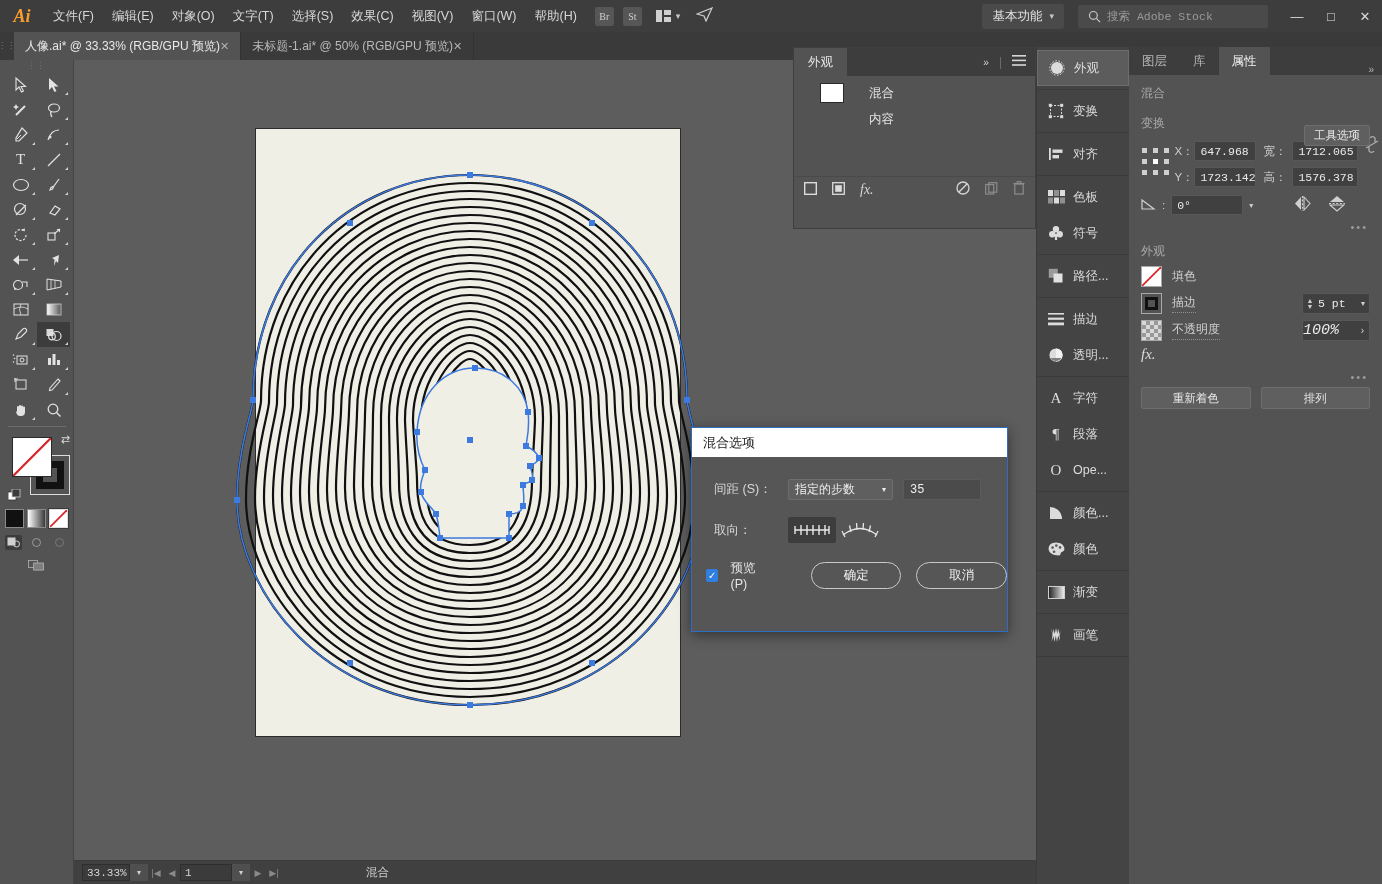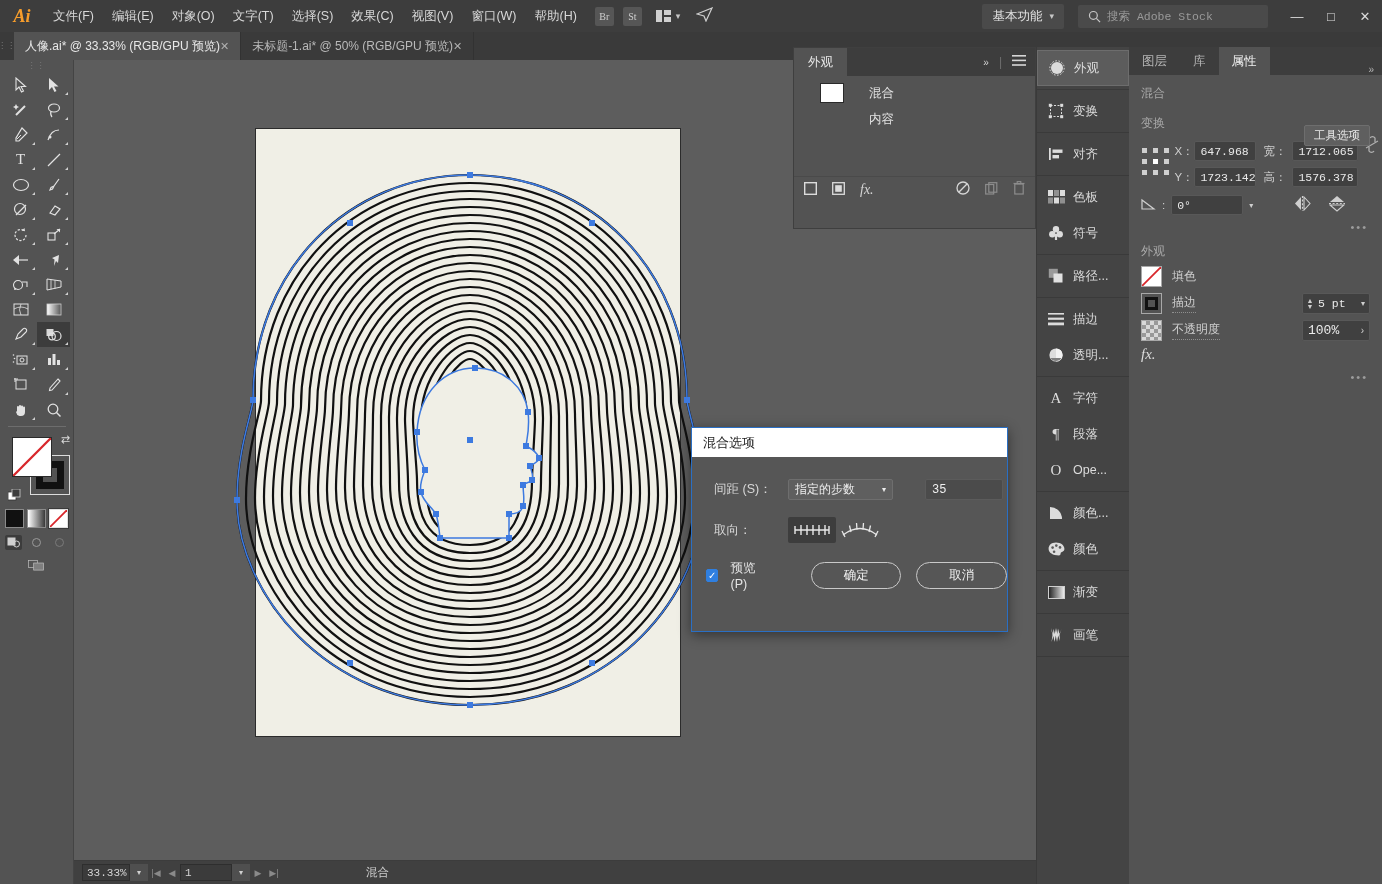--- a/index.html
+++ b/index.html
@@ -242,21 +242,21 @@
     margin-left:auto; display:flex; align-items:center;
     background:#404040; border:1px solid #585858; border-radius:2px; height:21px; width:68px;
   }
   .stepper { display:flex; flex-direction:column; width:12px; align-items:center; color:#cfcfcf; font-size:7px; line-height:6px; padding-left:2px;}
   .stroke-w .val { font-size:11.5px; margin-left:3px; color:#eaeaea; font-family:"Liberation Mono",monospace;}
   .stroke-w .cv { margin-left:auto; padding-right:4px; font-size:8px; color:#cfcfcf;}
   .op-box {
     margin-left:auto; display:flex; align-items:center; background:#404040;
     border:1px solid #585858; border-radius:2px; height:21px; width:68px;
   }
-  .op-box .val { font-size:13px; padding-left:5px; color:#eaeaea; font-family:"Liberation Mono",monospace;}
+  .op-box .val { font-size:15px; color:#eaeaea; font-family:"Liberation Mono",monospace;font-style:italic;}
   .op-box .gt { margin-left:auto; padding-right:5px; font-size:10px; color:#cfcfcf;}
   .fx-row { padding:2px 12px; font-style:italic; font-family:"Liberation Serif",serif; font-size:15px; color:#dcdcdc;}
   .qa-btns { display:flex; gap:10px; padding:4px 12px; }
   .qa-btn {
     flex:1; height:22px; background:#5f5f5f; border:1px solid #6e6e6e; border-radius:2px;
     display:flex; align-items:center; justify-content:center; font-size:11.5px; color:#e8e8e8;
   }
 
   
   .dialog {
@@ -270,21 +270,21 @@
   }
   .dlg-body { padding:22px 0 0 0; position:relative; height:176px;}
   .dlg-row { display:flex; align-items:center; padding-left:22px; margin-bottom:17px; }
   .dlg-lbl { font-size:12.5px; color:#d8d8d8; width:74px; }
   .dlg-select {
     width:105px; height:21px; background:#5f5f5f; border:1px solid #6e6e6e; border-radius:2px;
     display:flex; align-items:center; padding:0 6px; font-size:12px; color:#ececec;
   }
   .dlg-select .cv { margin-left:auto; font-size:8px; }
   .dlg-num {
-    margin-left:32px; width:78px; height:21px; background:#4b4b4b; border:1px solid #5b5b5b;
+    margin-left:10px; width:78px; height:21px; background:#4b4b4b; border:1px solid #5b5b5b;
     border-radius:2px; display:flex; align-items:center; padding-left:6px;
     font-size:12px; color:#f0f0f0; font-family:"Liberation Mono",monospace;
   }
   .orient-btn {
     width:48px; height:26px; display:flex; align-items:center; justify-content:center;
     border-radius:2px;
   }
   .orient-btn.sel { background:#3d3d3d; }
   .dlg-bottom { display:flex; align-items:center; padding-left:14px; gap:12px; margin-top:4px;}
   .cbx { width:13px; height:13px; background:#2f7fe0; border:1px solid #2f7fe0; border-radius:2px;
@@ -1123,20 +1123,24 @@
       <span class="app-lbl dotted">不透明度</span>
       <span class="op-box">
         <span class="val">100%</span>
         <span class="gt">›</span>
       </span>
     </div>
 
     <div class="fx-row">fx.</div>
     <div class="ellipsis">•••</div>
 
+    <div class="qa-btns">
+      <span class="qa-btn">重新着色</span>
+      <span class="qa-btn">排列</span>
+    </div>
   </div>
 
   <div class="dialog">
     <div class="dlg-title">混合选项</div>
     <div class="dlg-body">
 
       <div class="dlg-row">
         <span class="dlg-lbl">间距 (S)：</span>
         <span class="dlg-select">
           <span>指定的步数</span>

